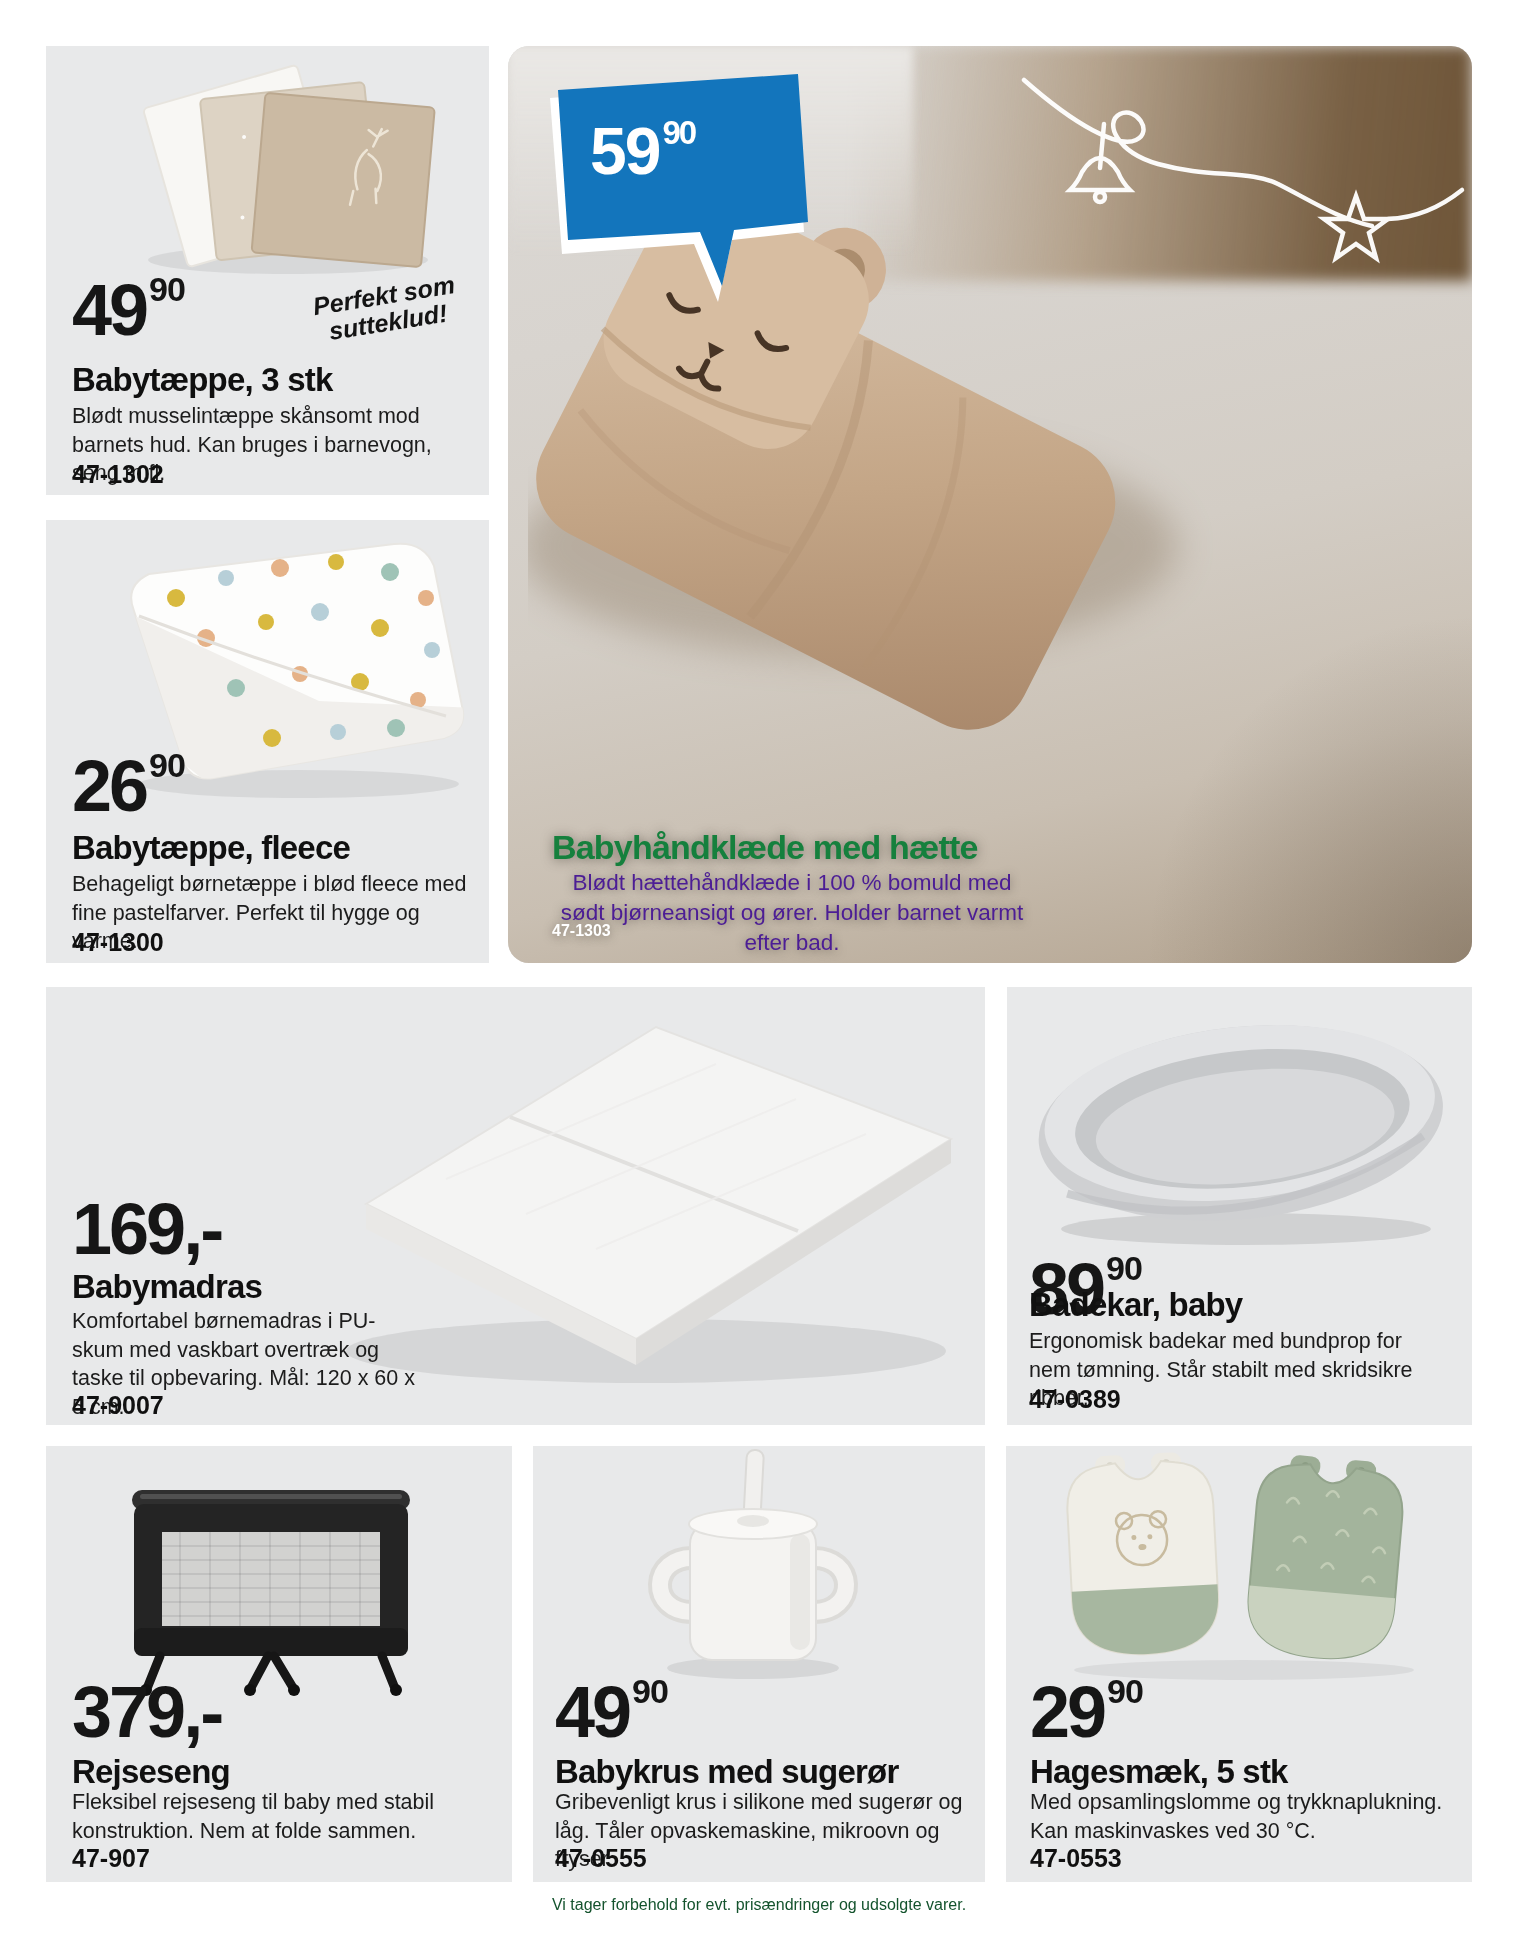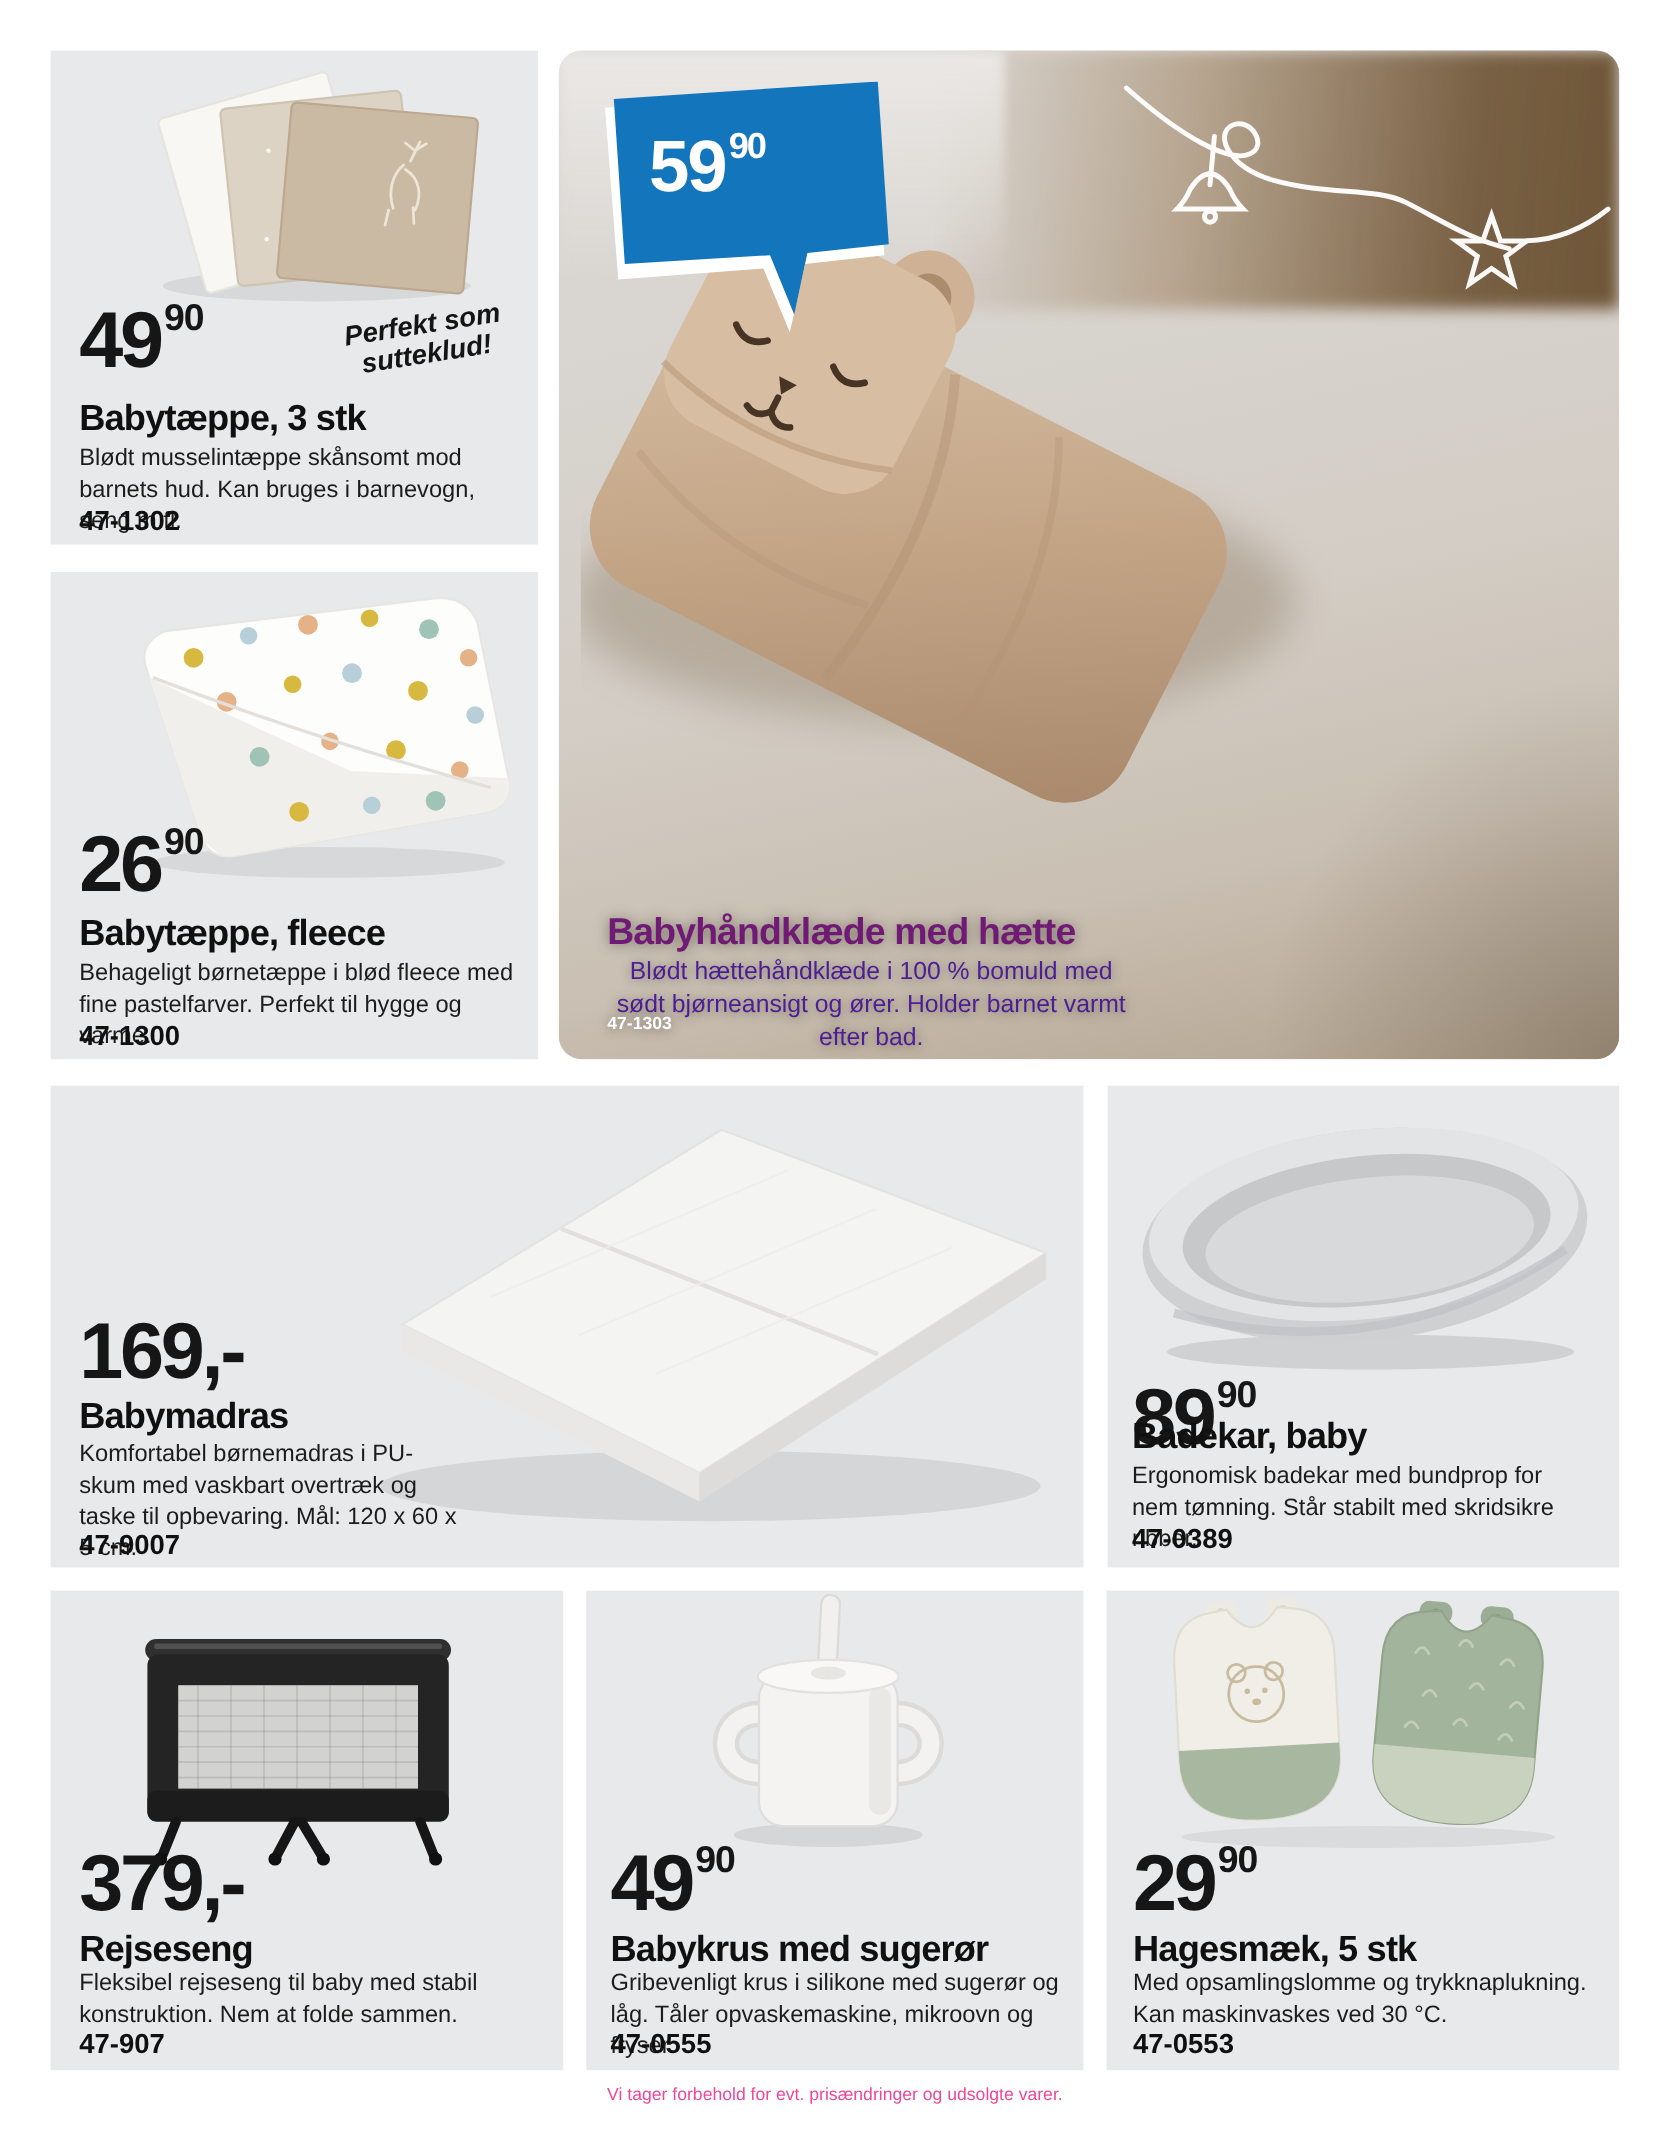--- a/index.html
+++ b/index.html
@@ -22,24 +22,24 @@
     filter:blur(7px); }
   .hero-window { position:absolute; top:0; left:0; width:42%; height:210px;
     background:linear-gradient(180deg,#eae8e5, rgba(234,232,229,0)); filter:blur(5px); }
   .hero-corner { position:absolute; right:0; bottom:0; width:40%; height:45%;
     background:radial-gradient(120% 120% at 100% 100%, rgba(90,75,58,.38), rgba(90,75,58,0) 70%); }
   .bubble { position:absolute; left:34px; top:28px; width:272px; height:252px; }
   .bubble-price { position:absolute; left:48px; top:44px; font-weight:bold; font-size:66px; line-height:1;
     letter-spacing:-2px; color:#fff; white-space:nowrap; }
   .bubble-price .sup { font-size:33px; vertical-align:top; position:relative; top:-2px; margin-left:3px; }
   .hero-text { position:absolute; left:44px; }
-  .hero-title { top:783px; font-size:34px; color:#701a75; text-shadow:0 1px 12px rgba(70,64,56,.65); }
+  .hero-title { top:783px; font-size:34px; color:#15803d; text-shadow:0 1px 12px rgba(70,64,56,.65); }
   .hero-desc { top:822px; width:480px; font-size:22.5px; color:#4c1d95; text-shadow:0 1px 10px rgba(70,64,56,.6);text-align:center; }
   .hero-code { top:876px; font-size:16px; color:#fff; text-shadow:0 1px 10px rgba(70,64,56,.6); }
-  .footer { position:absolute; top:1896px; left:0; width:100%; text-align:center; font-size:16px; color:#ec4899; }
+  .footer { position:absolute; top:1896px; left:0; width:100%; text-align:center; font-size:16px; color:#14532d; }
 </style>
 </head>
 <body>
 
 <div class="page">
 
   <div class="card" style="left:46px; top:46px; width:443px; height:449px;">
     <svg class="img" style="left:62px; top:6px;" width="330" height="235" viewBox="0 0 330 235">
       <ellipse cx="180" cy="208" rx="140" ry="14" fill="rgba(0,0,0,0.07)"></ellipse>
       <g transform="rotate(-16 140 115)">

